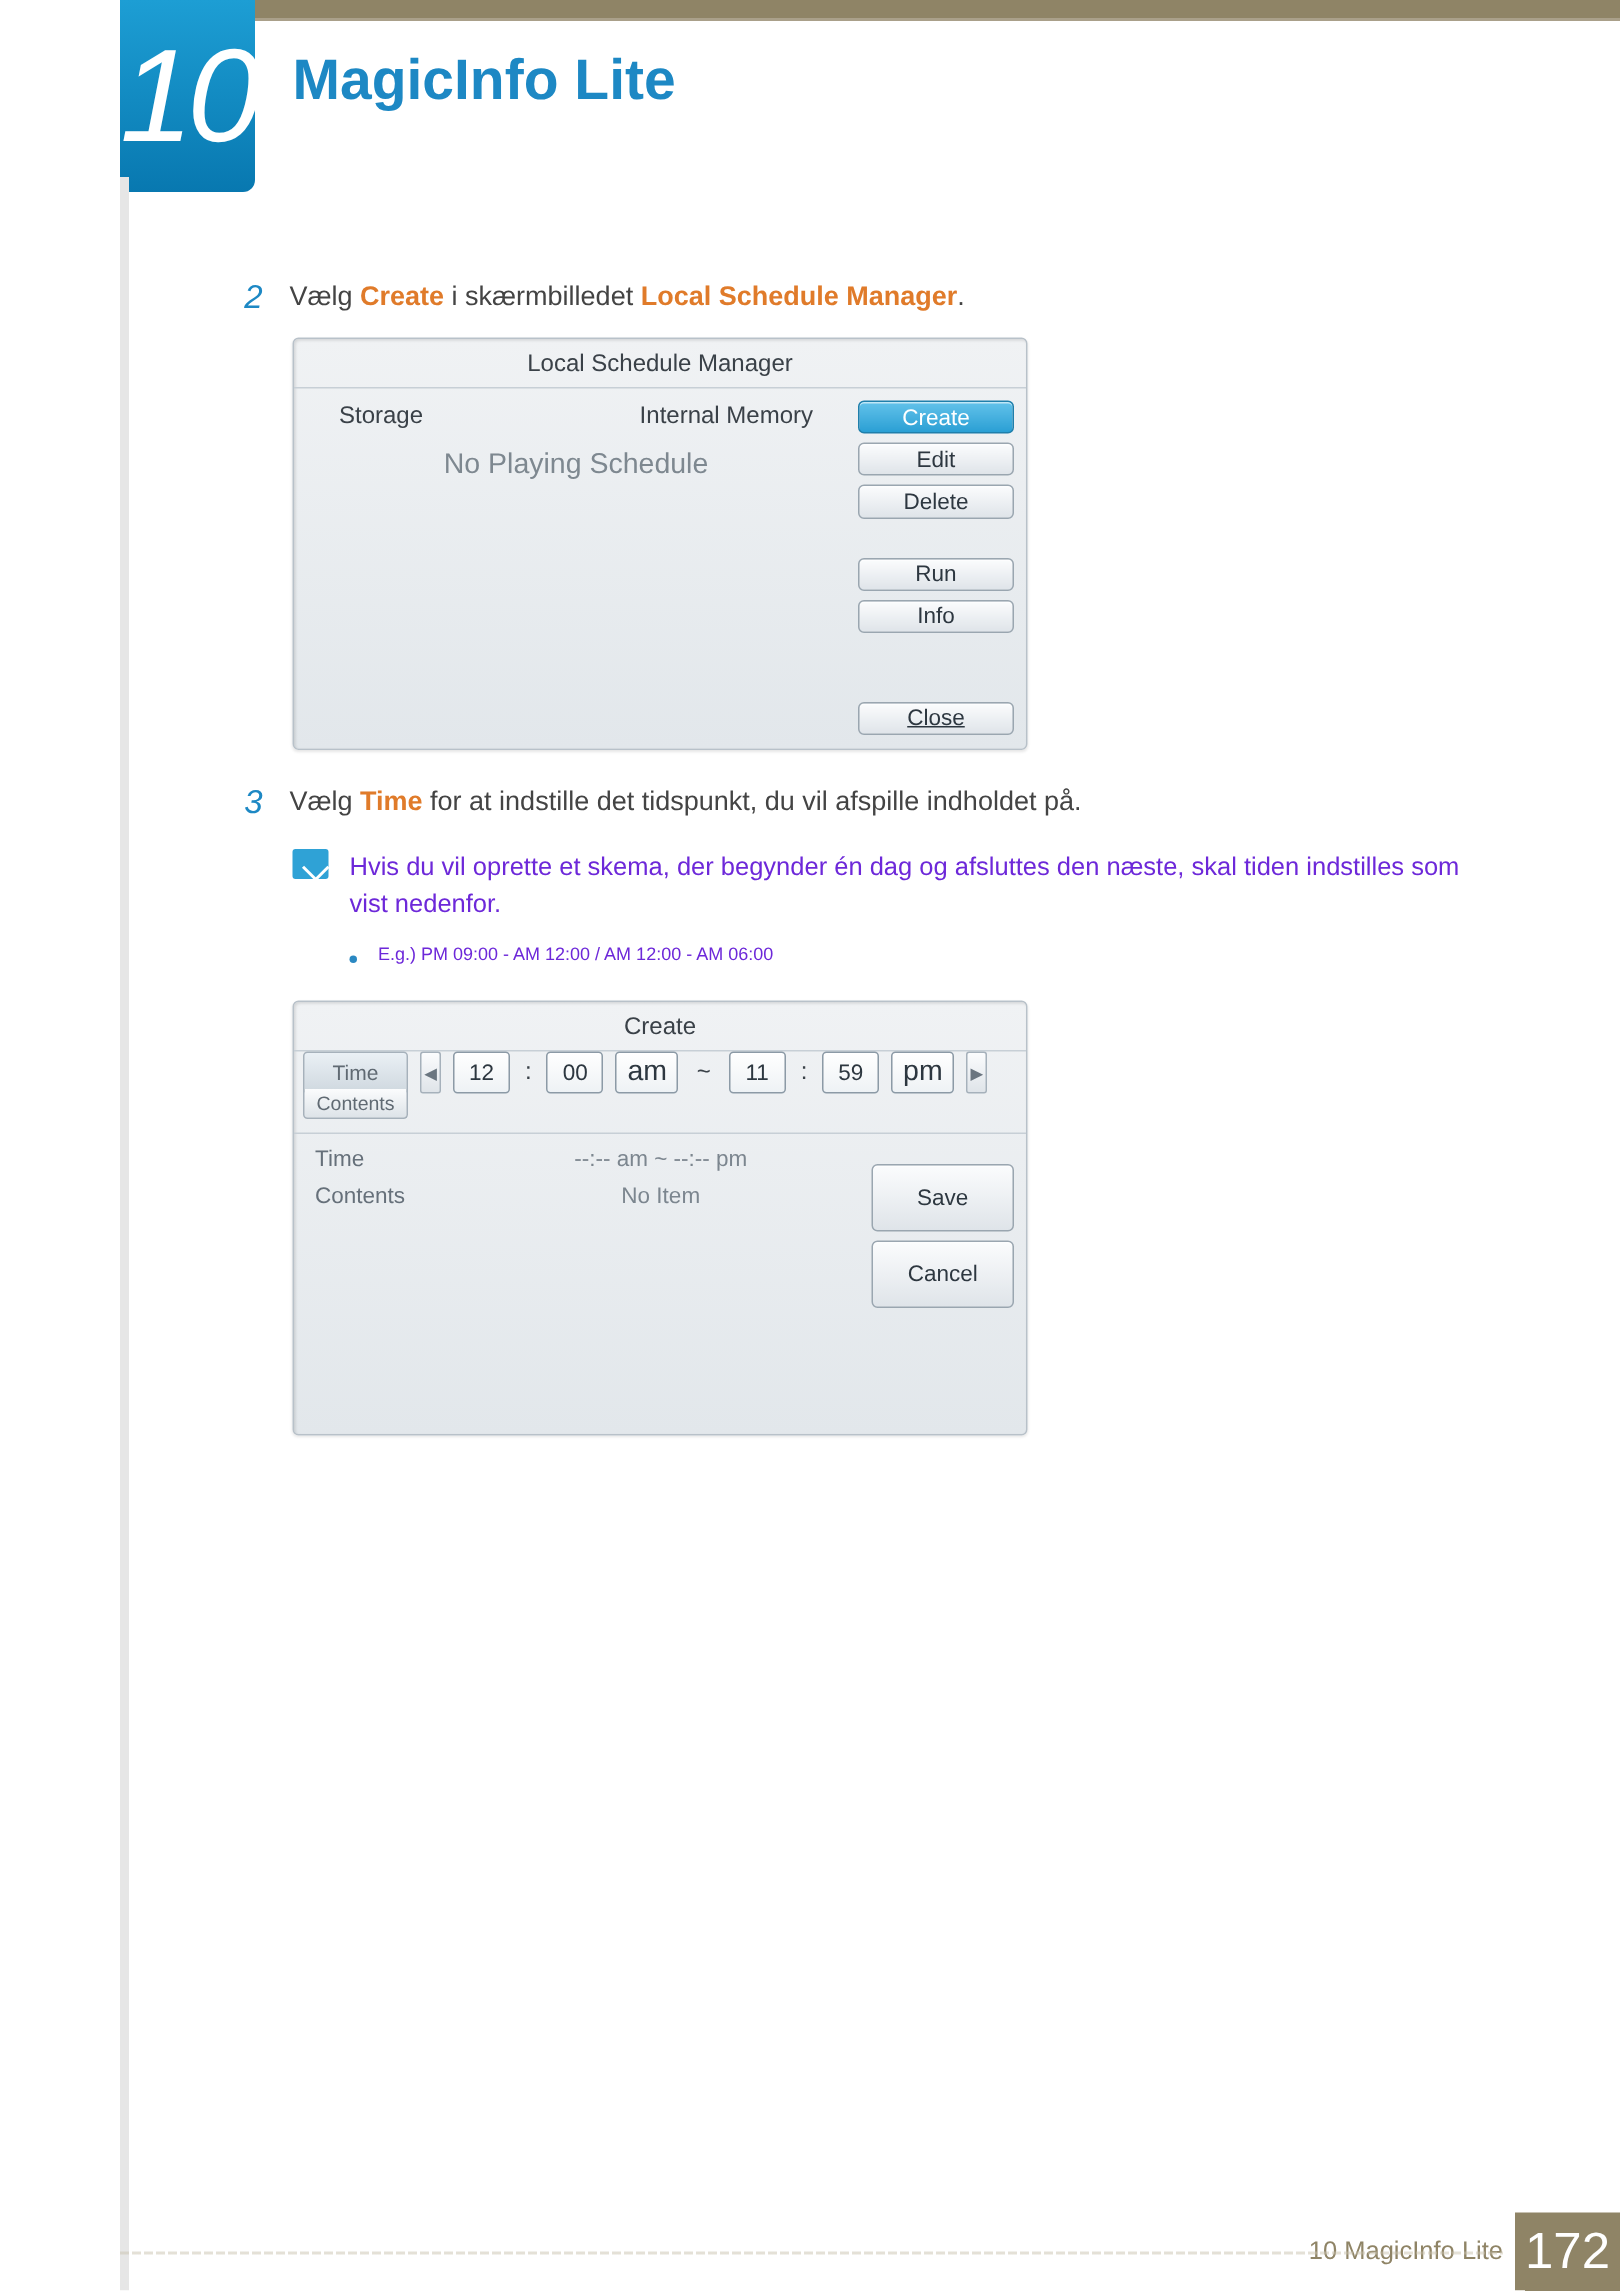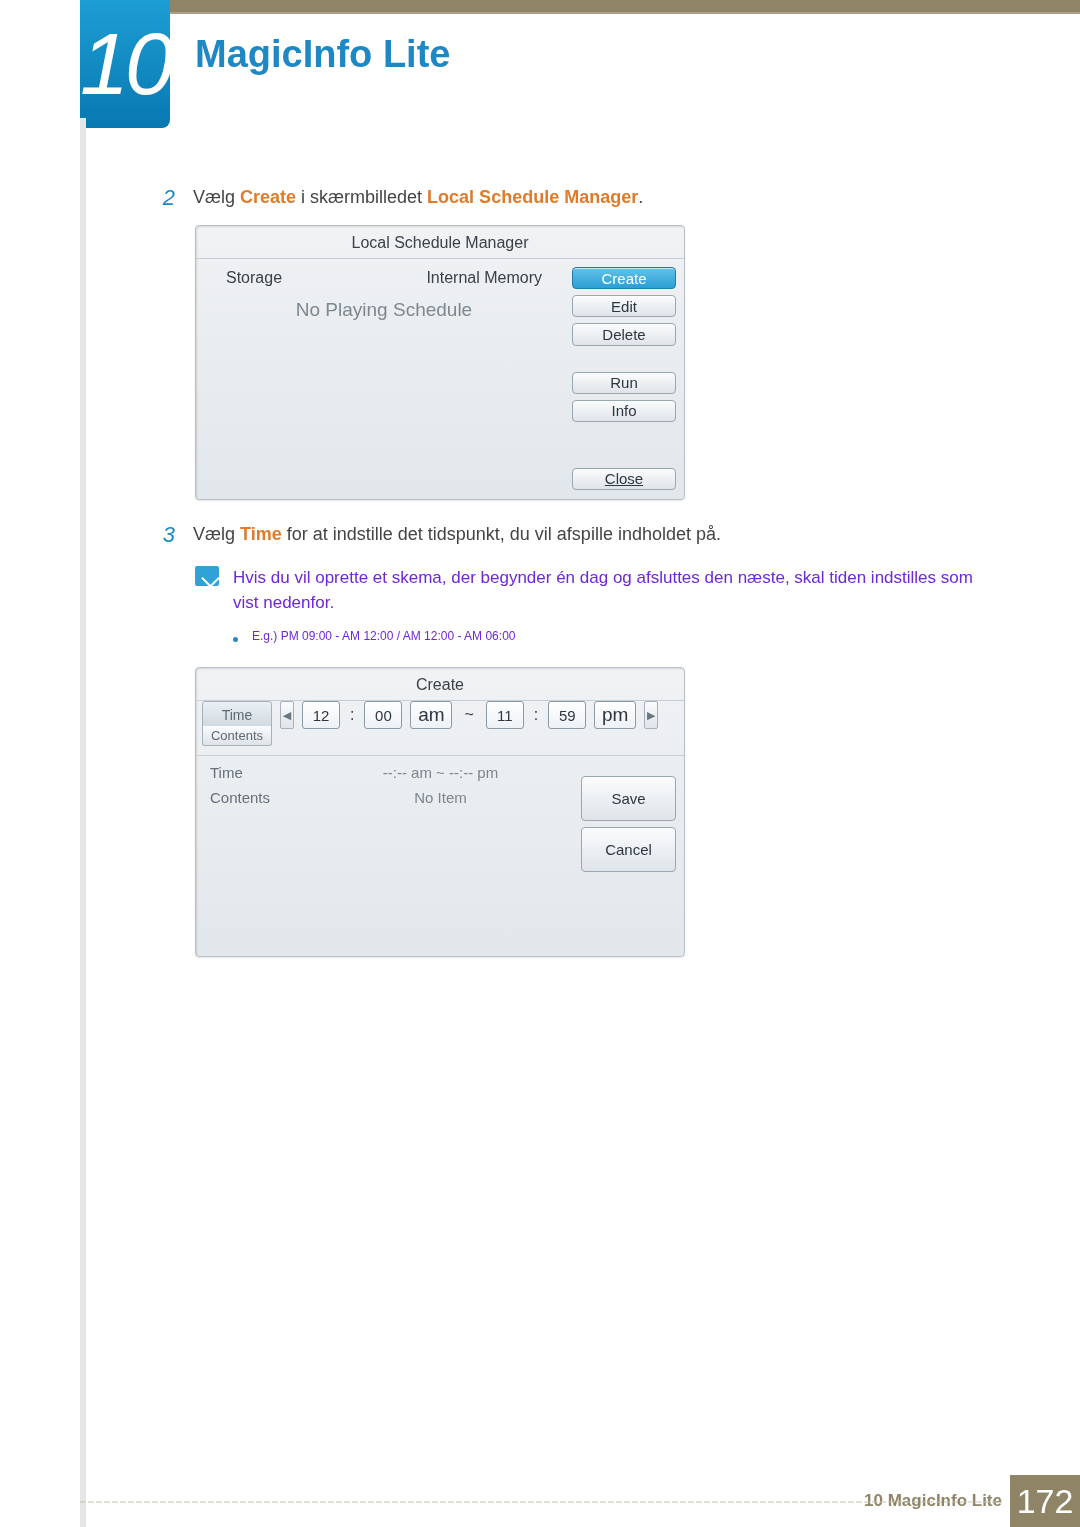--- a/index.html
+++ b/index.html
@@ -278,21 +278,21 @@
     position:absolute;
     bottom:0;left:80px;right:0;
     height:52px;
     display:flex;
     justify-content:flex-end;
     align-items:center;
   }
   .footer-text{
     color:#8f8466;
     font-size:17px;
-    font-weight:700;
+    font-weight:400;
     margin-right:8px;
   }
   .page-badge{
     width:70px;height:52px;
     background:#8f8466;
     color:#fff;
     font-size:34px;
     font-weight:500;
     display:flex;align-items:center;justify-content:center;
   }

